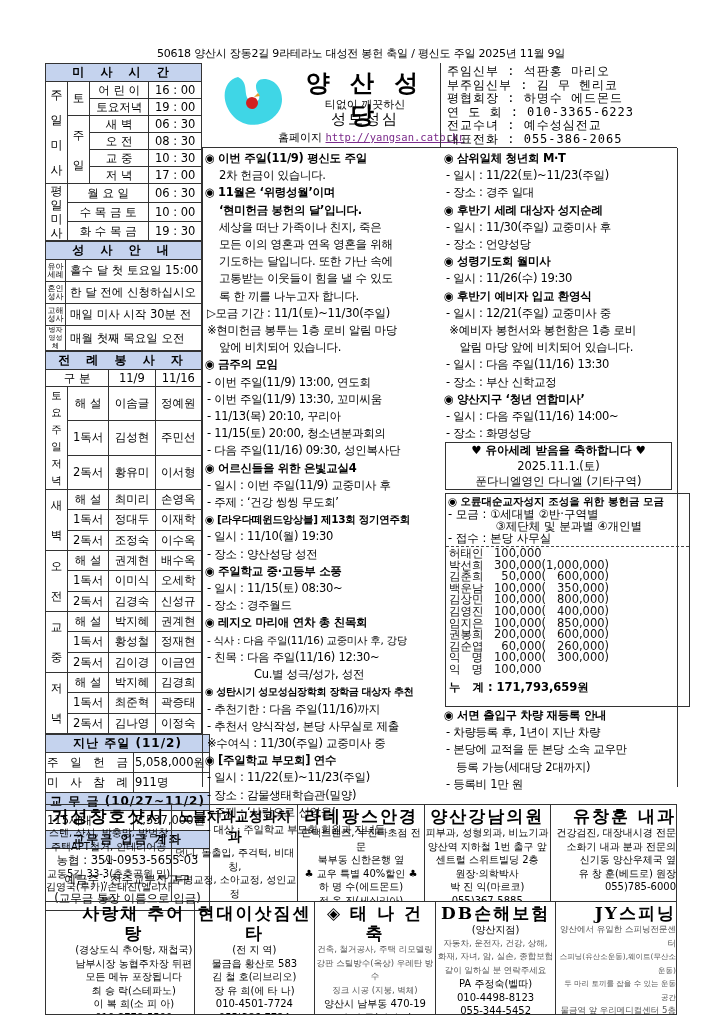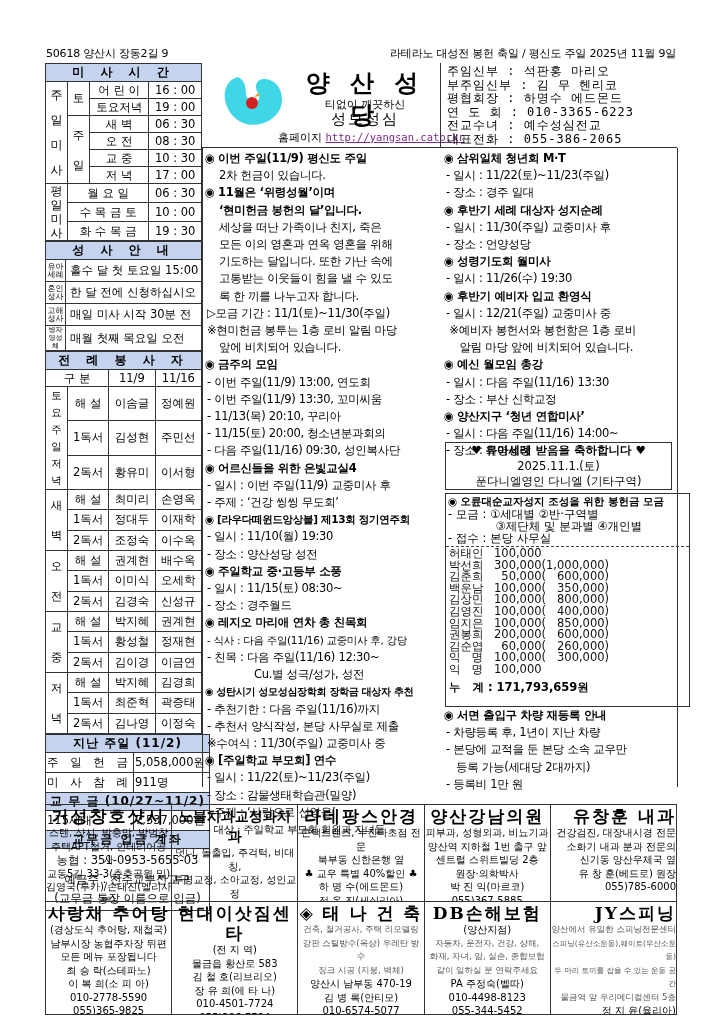--- a/index.html
+++ b/index.html
@@ -1,18 +1,18 @@
 <!DOCTYPE html>
 <html><head>
 <meta charset="utf-8">
 <style>
   * { box-sizing: border-box; margin: 0; padding: 0; }
   body { width: 724px; height: 1023px; background: #fff; font-family: "DejaVu Sans", sans-serif; color: #000; position: relative; overflow: hidden; font-size: 11px; }
   .abs { position: absolute; }
-  .topline { top: 46px; left: 46px; width: 630px; height: 16px; font-size: 11px; display: flex; justify-content: space-between; letter-spacing: -0.2px; }
+  .topline { top: 46px; left: 46px; width: 630px; height: 16px; font-size: 11px; display: flex; justify-content: center; letter-spacing: -0.2px; }
   table { border-collapse: collapse; width: 100%; }
   td { border: 1px solid #333; text-align: center; vertical-align: middle; height: 17px; font-size: 11.5px; padding: 0 1px; white-space: nowrap; }
   .hd { background: #c5d3ee; font-weight: bold; letter-spacing: 6px; font-size: 12px; }
   .lt { text-align: left; padding-left: 4px; }
   .rt { text-align: left; padding-right: 4px; }
   .tiny { font-size: 8px; line-height: 8px; font-weight: normal; }
   #left { top: 63px; left: 45px; width: 157px; }
   #center-head { top: 63px; left: 202px; width: 238px; height: 85px; border-bottom: 1px solid #333; }
   #info { top: 63px; left: 440px; width: 237px; height: 85px; border-left: 1px solid #333; border-bottom: 1px solid #333; padding: 2px 0 0 6px; }
   .info-row { font-size: 12px; line-height: 13.6px; letter-spacing: 1px; font-family: "DejaVu Sans Mono", monospace; white-space: nowrap; }
@@ -27,21 +27,21 @@
   .box1 { top: 442px; left: 445px; width: 227px; height: 48px; border: 1px solid #333; text-align: center; font-size: 11.5px; line-height: 15.5px; }
   .box2 { top: 493px; left: 445px; width: 245px; height: 214px; border: 1px solid #333; font-size: 11.5px; }
   .box2 .dl { border-top: 1px dashed #444; margin: 1px 0; }
   .don { display: flex; line-height: 11.6px; font-size: 11.5px; color: #111; }
   .don span:first-child { width: 48px; padding-left: 3px; }
   .ads { top: 804px; left: 45px; width: 632px; border: 1.5px solid #333; }
   .adrow { display: flex; }
   .ad { flex: 1; border-right: 1px solid #333; text-align: center; font-size: 10px; line-height: 13.5px; padding-top: 1px; overflow: hidden; }
   .ad:last-child { border-right: none; text-align: right; }
   .adrow:first-child { border-bottom: 1px solid #333; height: 97px; }
-  .adrow:last-child { height: 112px; }
+  .adrow:last-child { height: 112px; margin-left: 28px; }
   .adt { font-size: 17px; font-weight: bold; line-height: 20px; letter-spacing: 2px; font-family: "DejaVu Serif", serif; }
   .ads .sm { font-size: 8.5px; color: #555; }
 </style>
 </head>
 <body>
 
 <div class="abs topline">
   <span>50618  양산시 장동2길 9</span>
   <span>라테라노 대성전 봉헌 축일 / 평신도 주일   2025년 11월 9일</span>
 </div>
@@ -321,21 +321,20 @@
   <div class="l">- 장소 : 경주 일대</div>
   <div class="t">후반기 세례 대상자 성지순례</div>
   <div class="l">- 일시 : 11/30(주일) 교중미사 후</div>
   <div class="l">- 장소 : 언양성당</div>
   <div class="t">성령기도회 월미사</div>
   <div class="l">- 일시 : 11/26(수) 19:30</div>
   <div class="t">후반기 예비자 입교 환영식</div>
   <div class="l">- 일시 : 12/21(주일) 교중미사 중</div>
   <div class="l" style="white-space:pre"> ※예비자 봉헌서와 봉헌함은 1층 로비</div>
   <div class="l" style="white-space:pre">    알림 마당 앞에 비치되어 있습니다.</div>
-  <div class="t">예신 월모임 총강</div>
   <div class="l">- 일시 : 다음 주일(11/16) 13:30</div>
   <div class="l">- 장소 : 부산 신학교정</div>
   <div class="t">양산지구 ‘청년 연합미사’</div>
   <div class="l">- 일시 : 다음 주일(11/16) 14:00~</div>
   <div class="l">- 장소 : 화명성당</div>
 </div>
 
 <div class="abs box1">
   <div style="font-weight:bold">♥ 유아세례 받음을 축하합니다 ♥</div>
   <div>2025.11.1.(토)</div>

